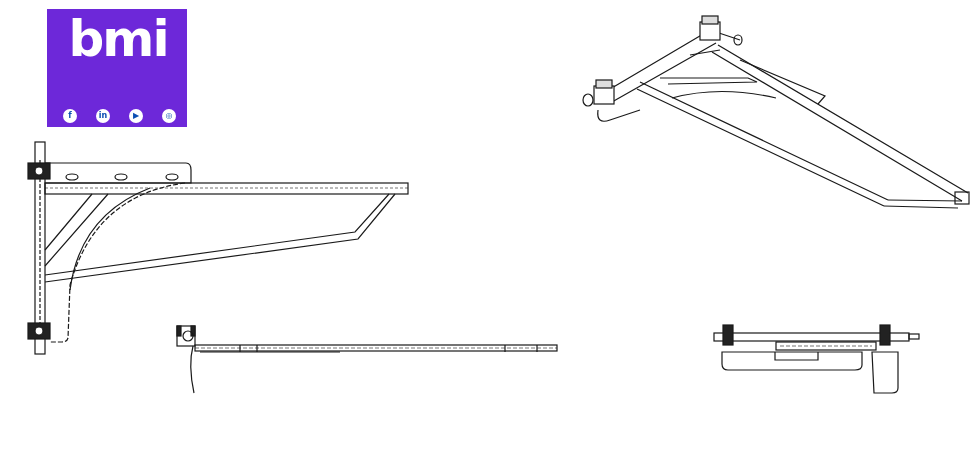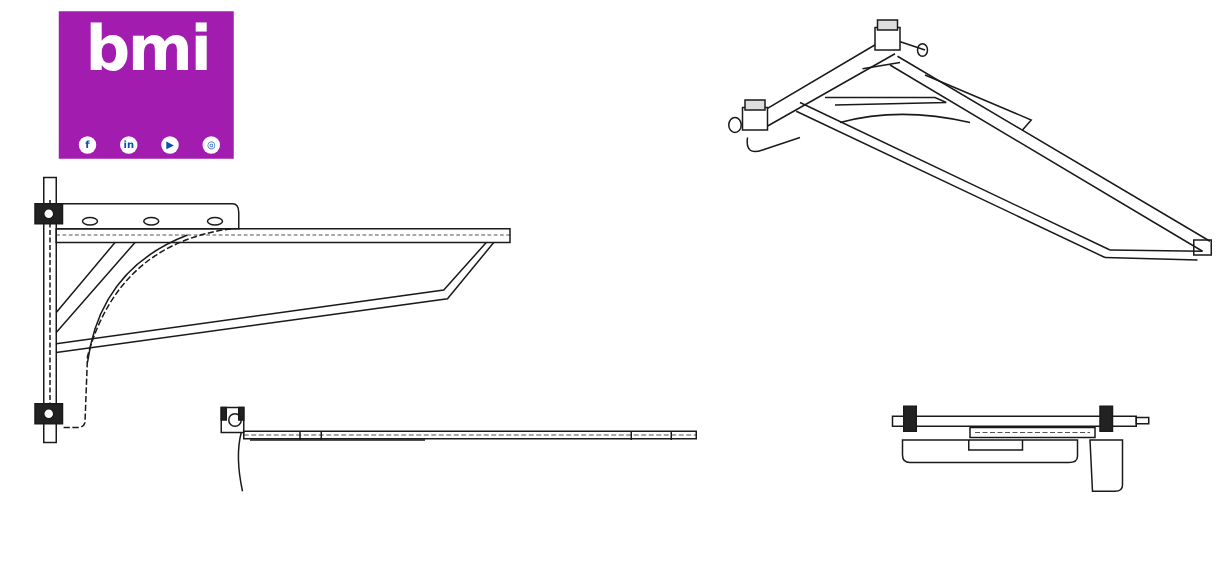--- a/index.html
+++ b/index.html
@@ -1,17 +1,17 @@
 <!DOCTYPE html>
 <html><head>
 <meta charset="utf-8">
 <style>
   html,body{margin:0;padding:0;background:#fff;}
   body{width:975px;height:460px;position:relative;overflow:hidden;font-family:"DejaVu Sans",sans-serif;}
-  .logo{position:absolute;left:47px;top:9px;width:140px;height:118px;background:#a21caf;color:#fff;}
+  .logo{position:absolute;left:47px;top:9px;width:140px;height:118px;background:#6d28d9;color:#fff;}
   .logo .bmi{position:absolute;left:0;top:2px;width:142px;text-align:center;font-family:"DejaVu Sans",sans-serif;font-weight:bold;font-size:50px;letter-spacing:-2px;line-height:56px;}
   .logo .tr{position:absolute;left:0;top:56px;width:142px;text-align:center;font-family:"DejaVu Sans",sans-serif;font-weight:bold;font-size:23px;line-height:26px;letter-spacing:-0.5px;}
   .logo .soc{position:absolute;left:16px;top:100px;display:flex;gap:19px;}
   .logo .soc span{width:14px;height:14px;border-radius:50%;background:#fff;color:#0b4fb3;font-size:8px;font-weight:bold;display:flex;align-items:center;justify-content:center;line-height:1;}
   svg{position:absolute;left:0;top:0;}
 </style>
 </head>
 <body>
 
 <div class="logo">

